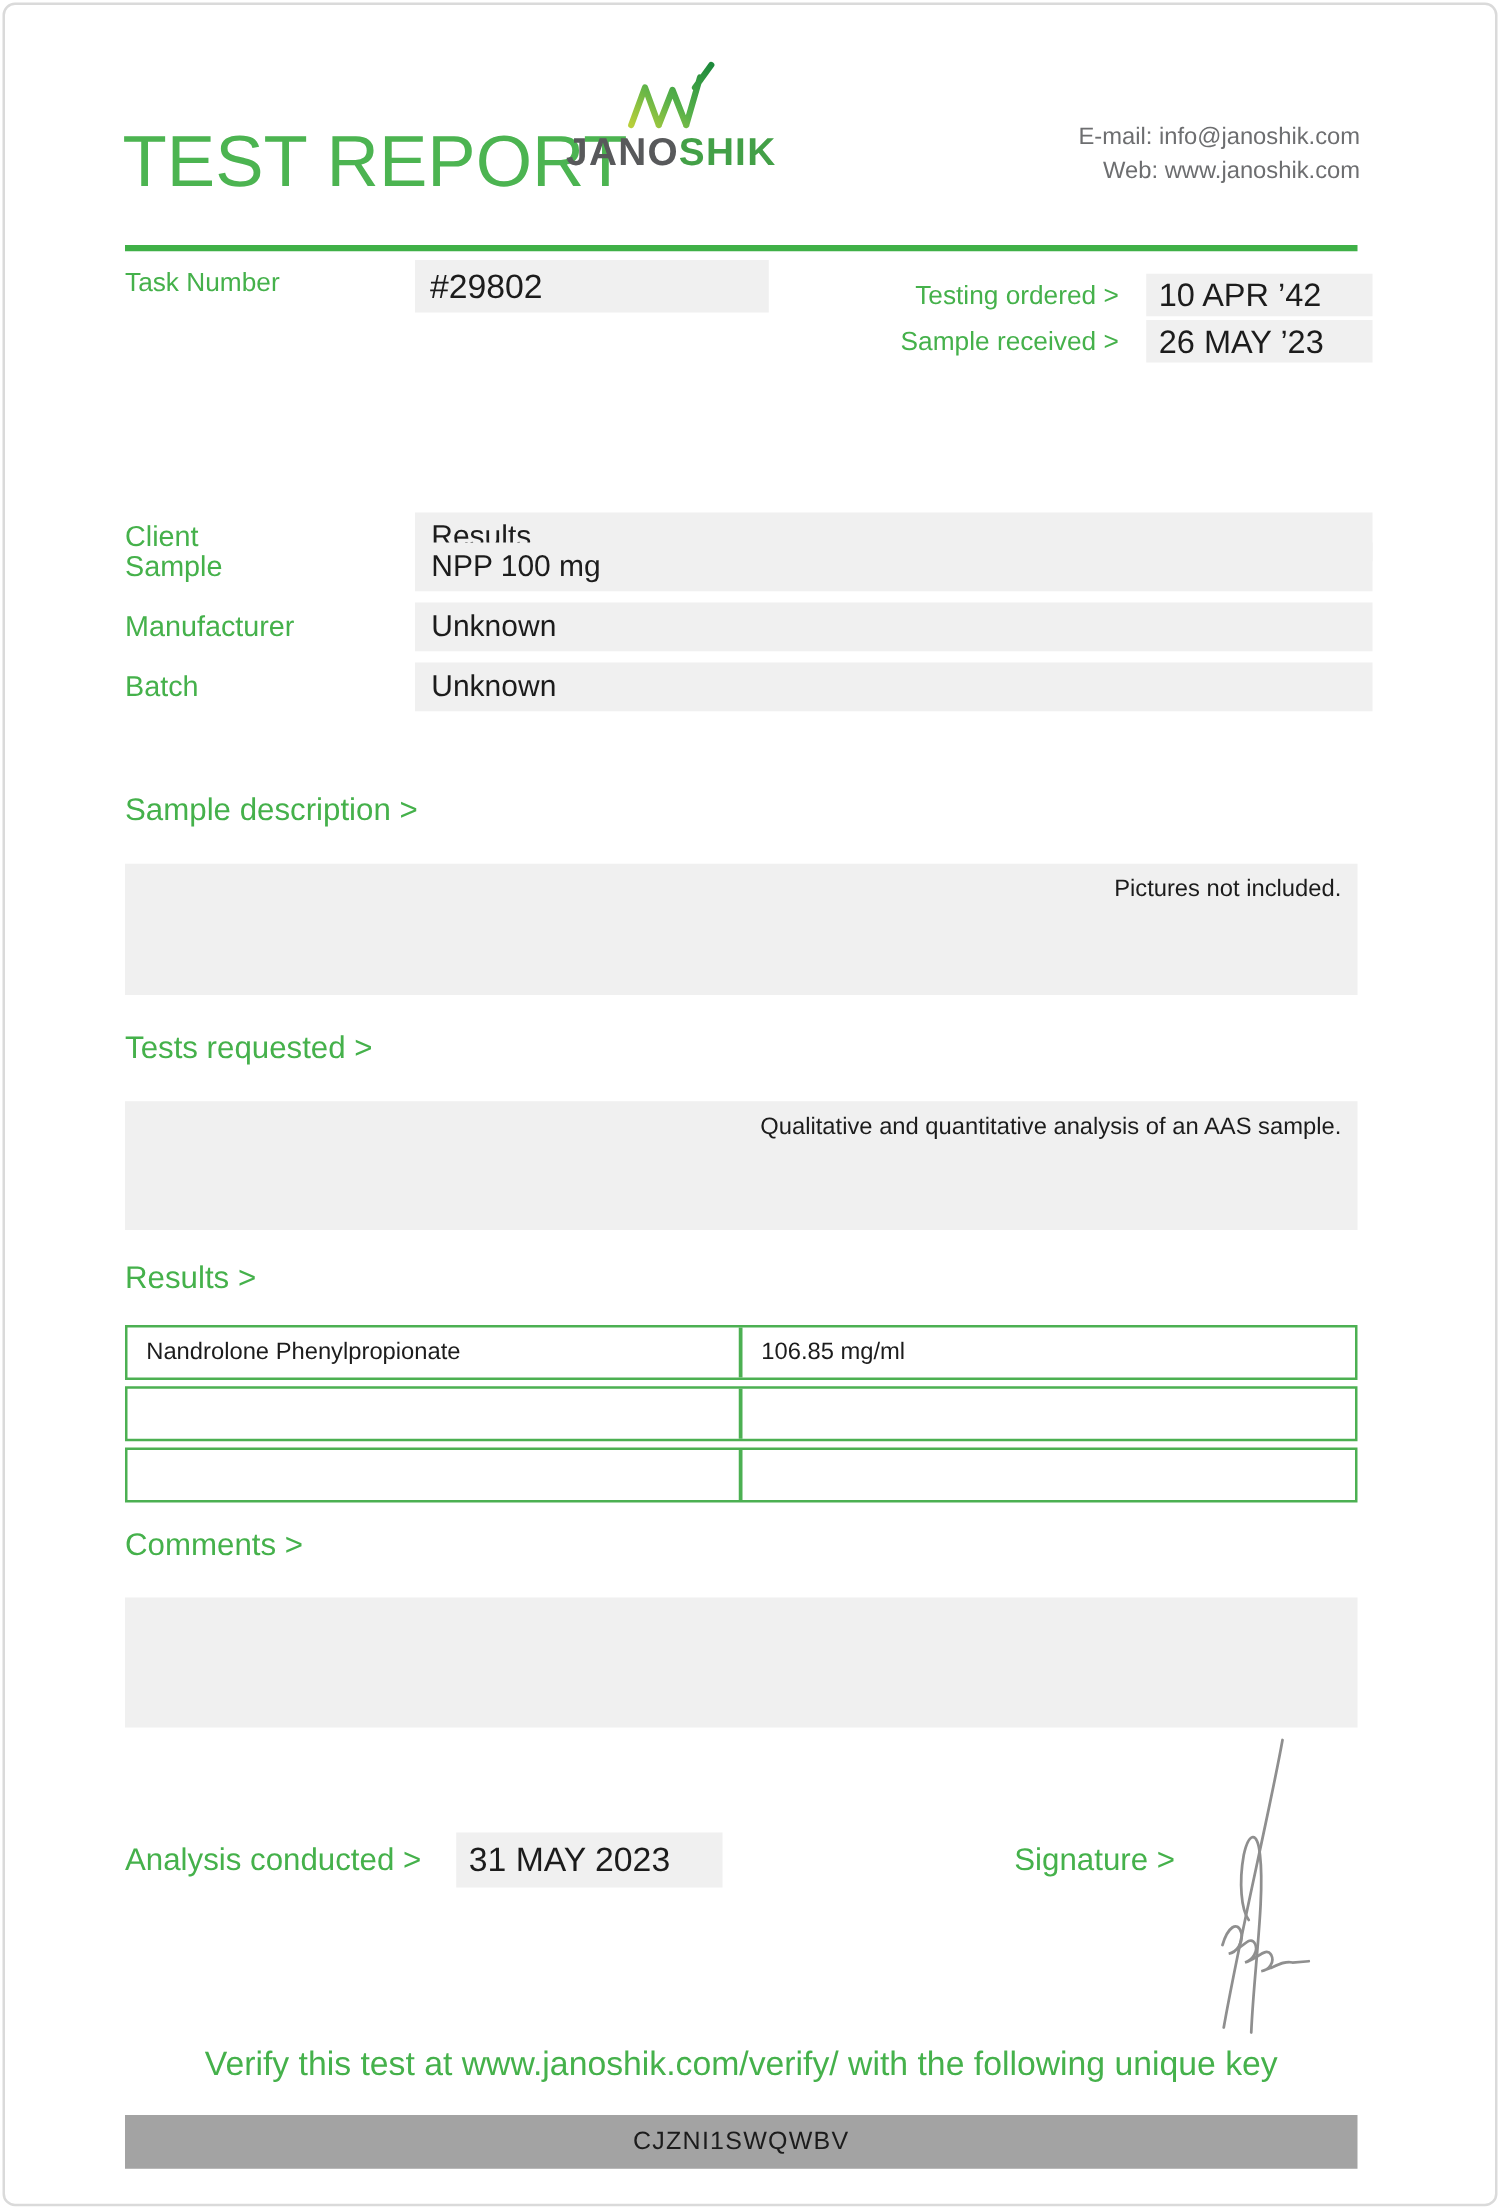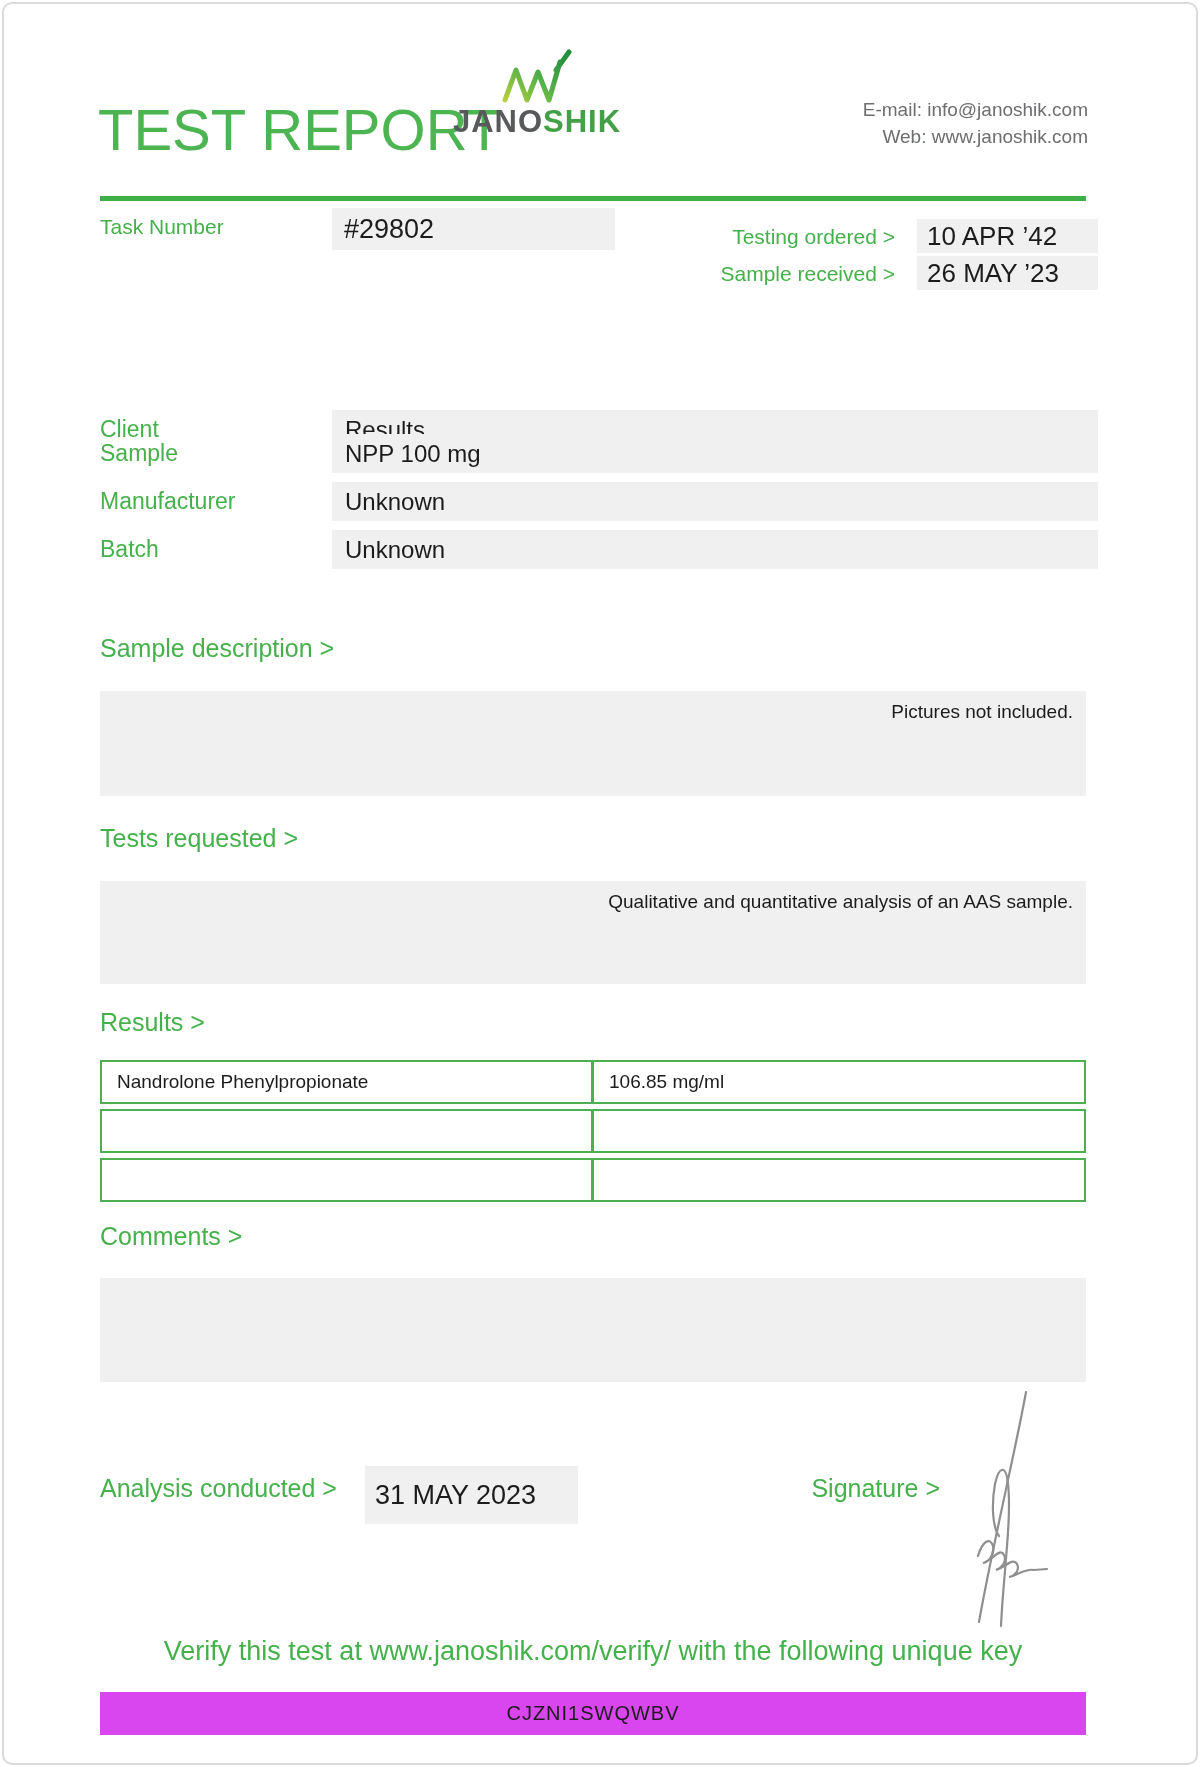--- a/index.html
+++ b/index.html
@@ -34,25 +34,25 @@
   .bigbox{left:100px;width:986px;box-sizing:border-box;padding:9px 13px;font-size:19px;line-height:24px;text-align:right;}
   .b-desc{top:691px;height:105px;}
   .b-tests{top:881px;height:103px;}
   .b-comments{top:1278px;height:104px;}
   .results{left:100px;top:1060px;width:986px;}
   .res-row{display:flex;border:2px solid #4cb052;height:40px;margin-bottom:5px;background:#fff;}
   .res-cell{display:flex;align-items:center;font-size:19px;padding-left:15px;box-sizing:border-box;}
   .res-name{width:492px;border-right:3px solid #4cb052;}
   .res-val{flex:1;}
   .analysis-label{left:100px;top:1464px;font-size:25px;line-height:48px;}
-  .analysis-box{left:353px;top:1466px;width:213px;height:58px;font-size:27px;padding-left:10px;box-sizing:border-box;}
+  .analysis-box{left:353px;top:1466px;width:213px;height:44px;font-size:27px;padding-left:10px;box-sizing:border-box;}
   .sig-label{left:690px;top:1464px;width:250px;text-align:right;font-size:25px;line-height:48px;}
   .sig-svg{left:938px;top:1386px;}
   .verify{left:100px;top:1636px;width:986px;text-align:center;font-size:27px;white-space:nowrap;}
-  .keybox{left:100px;top:1692px;width:986px;height:43px;background:#d946ef;display:flex;align-items:center;justify-content:center;font-size:20px;letter-spacing:1px;}
+  .keybox{left:100px;top:1692px;width:986px;height:43px;background:#a3a3a3;display:flex;align-items:center;justify-content:center;font-size:20px;letter-spacing:1px;}
 </style>
 </head>
 <body>
 
 <div class="page">
   <div class="page-border"></div>
 
   <div class="abs title">TEST REPORT</div>
 
   <div class="abs logo">

